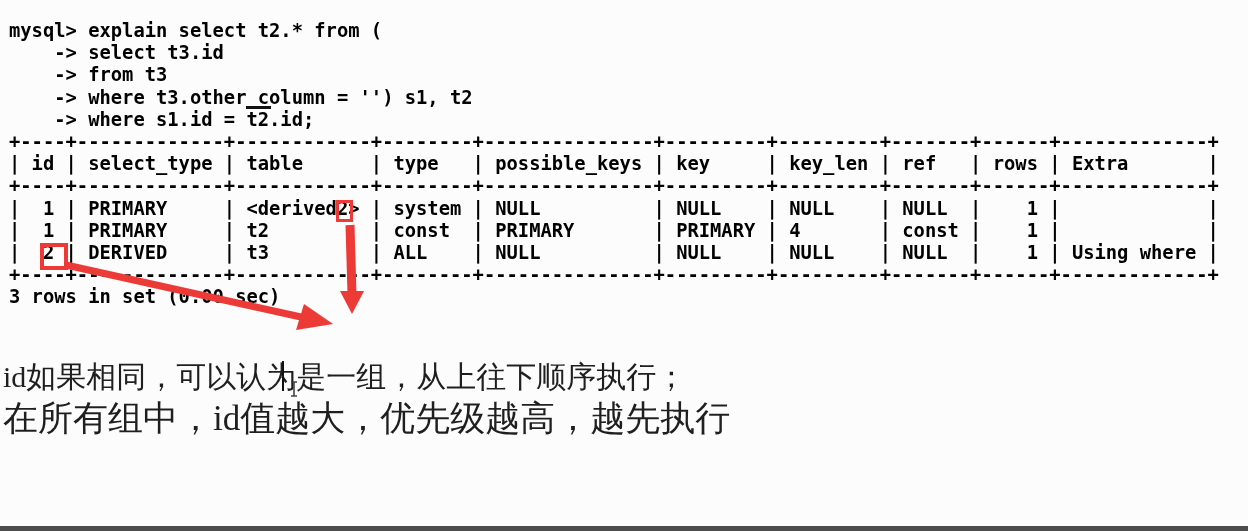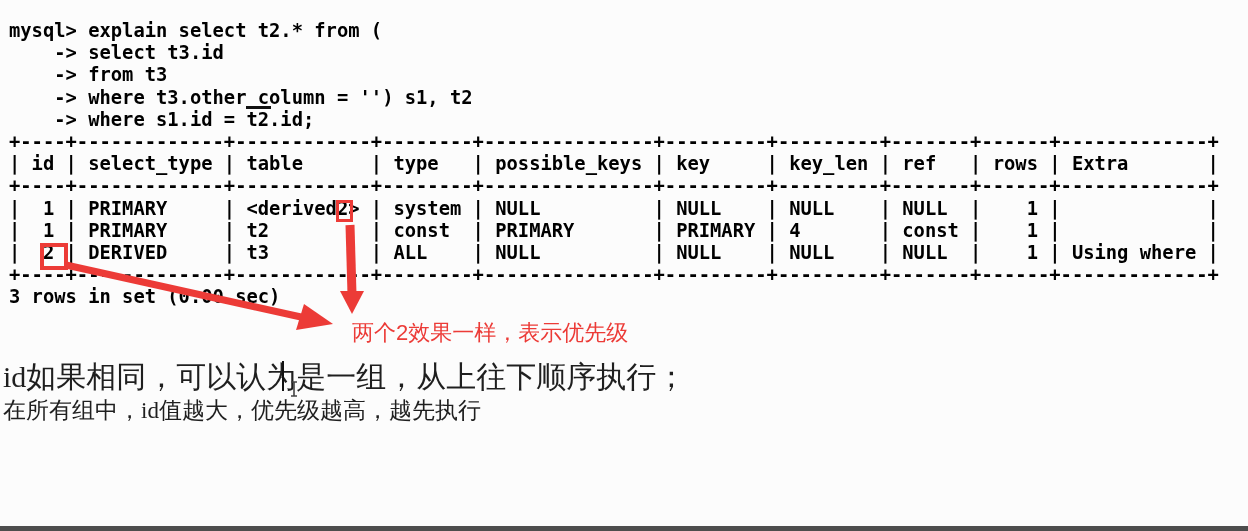--- a/index.html
+++ b/index.html
@@ -52,21 +52,21 @@
     font-size:22px;color:var(--red);
     font-family:"Liberation Sans",sans-serif;
     white-space:nowrap;
   }
 
   .cjk{
     position:absolute;left:3px;color:var(--body);white-space:nowrap;
     font-family:"Liberation Serif",serif;
   }
   .line-a{top:357px;font-size:30px;}
-  .line-b{top:395px;font-size:23px;}
+  .line-b{top:395px;font-size:35px;}
   .line-c{top:489px;font-size:29px;font-family:"Liberation Sans",sans-serif;}
 
   .caret{
     position:absolute;left:282px;top:361px;width:2px;height:30px;
     background:#111;
   }
   .ibeam{position:absolute;left:289px;top:381px;width:10px;height:16px;}
 
   .bottom-bar{
     position:absolute;left:0;top:526px;width:1248px;height:5px;
@@ -103,21 +103,20 @@
       <line class="red-stroke" x1="66" y1="265" x2="301" y2="317" stroke-width="7"></line>
       <polygon class="red-fill" points="333,324 296,330 304,304"></polygon>
     </g>
 
     <g>
       <line class="red-stroke" x1="350" y1="225" x2="352" y2="294" stroke-width="9"></line>
       <polygon class="red-fill" points="352,314 340,291 364,291"></polygon>
     </g>
   </svg>
 
-  <div class="red-note">两个2效果一样，表示优先级</div>
 
   <div class="cjk line-a">id如果相同，可以认为是一组，从上往下顺序执行；</div>
 
   <div class="caret"></div>
 
   <div class="ibeam">
     <svg viewBox="0 0 10 16" width="10" height="16">
       <path d="M2 1 H8 M5 1 V15 M2 15 H8" stroke="#444" stroke-width="1.6" fill="none"></path>
     </svg>
   </div>

